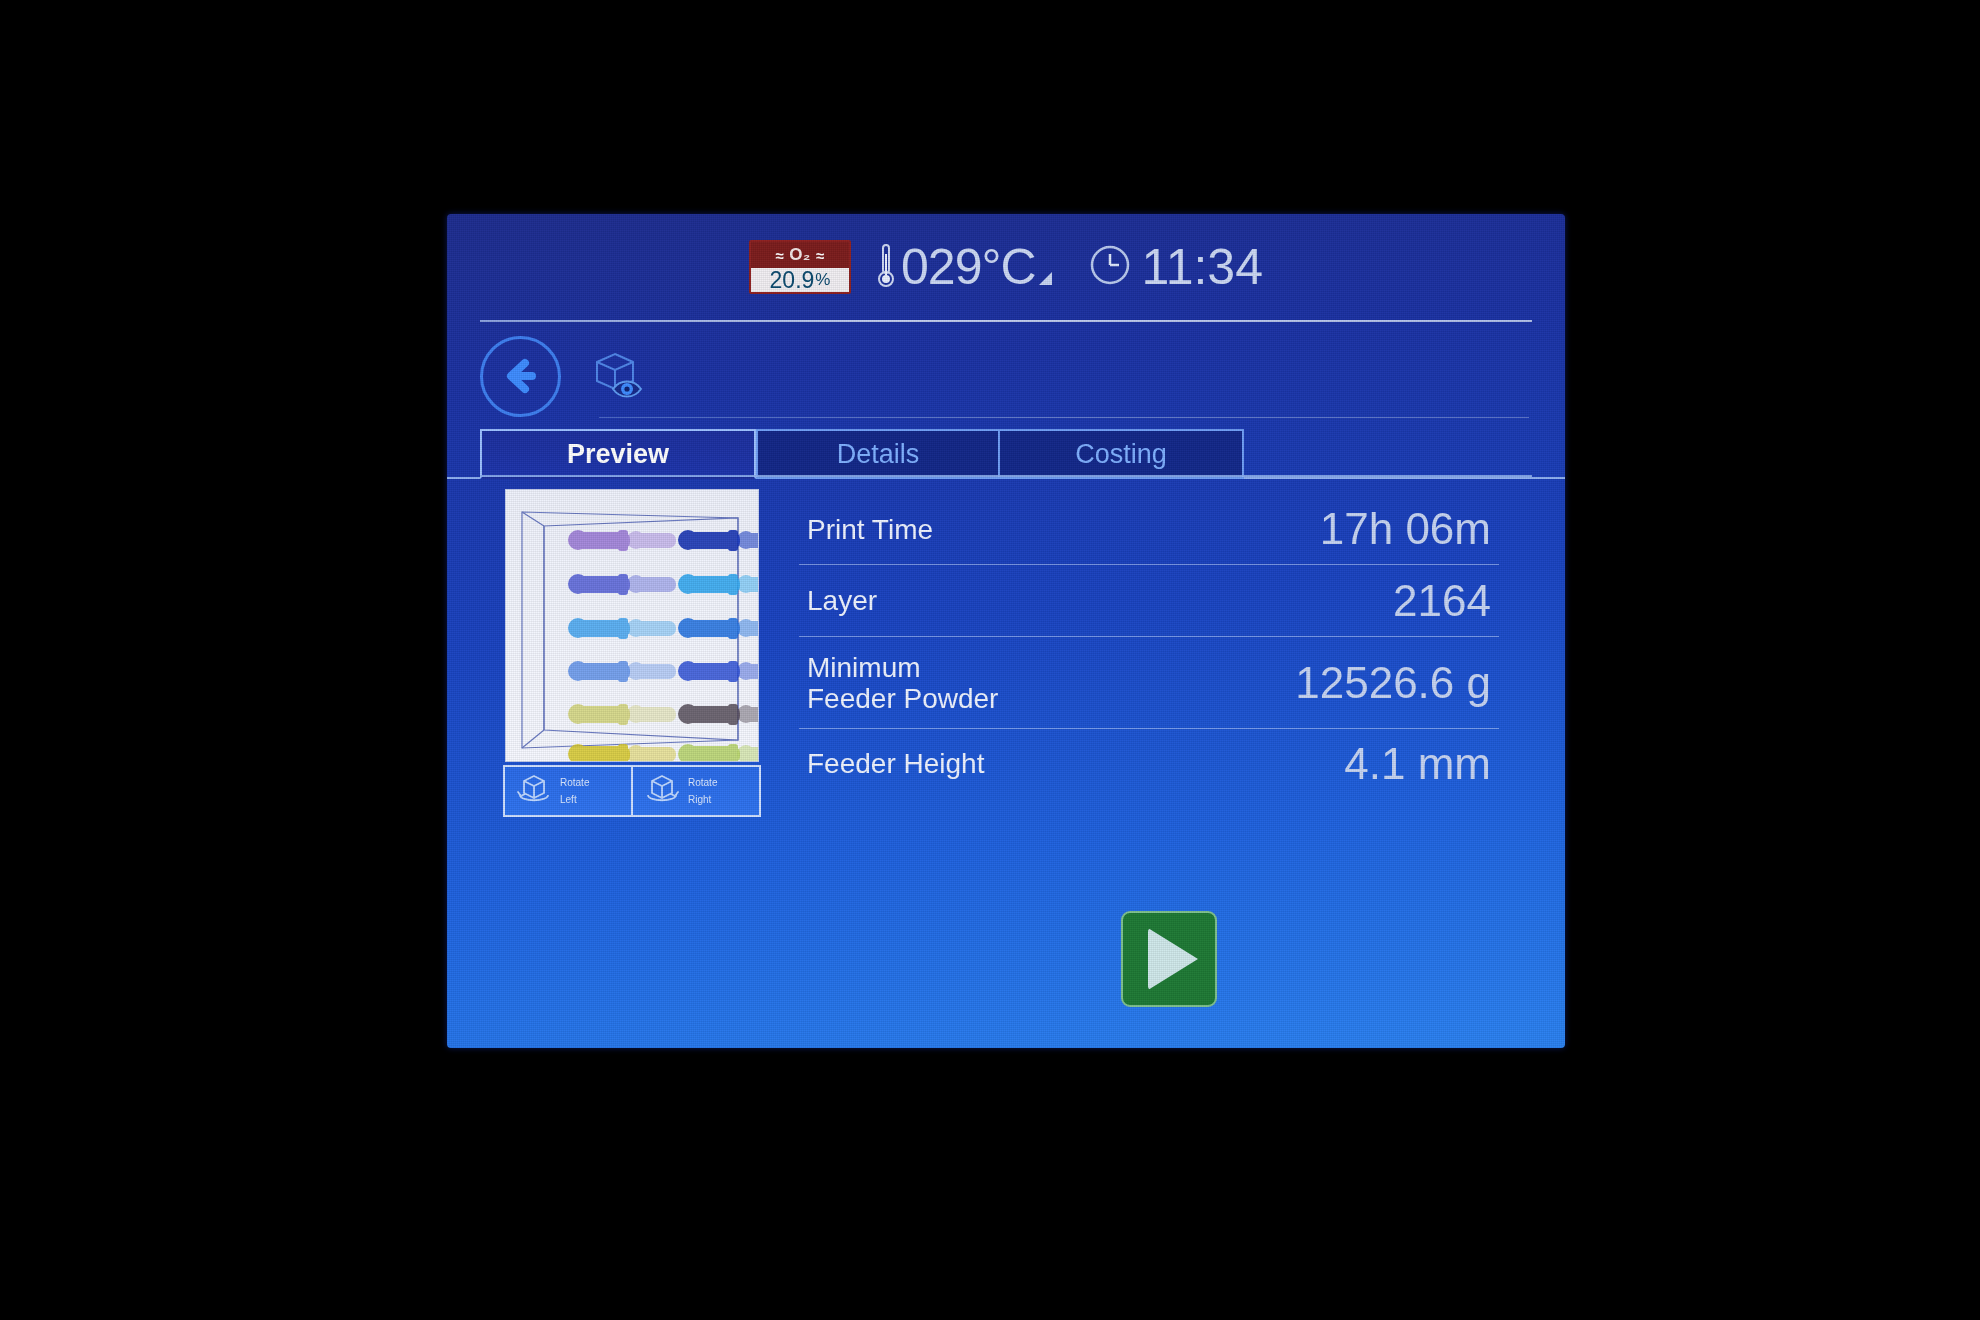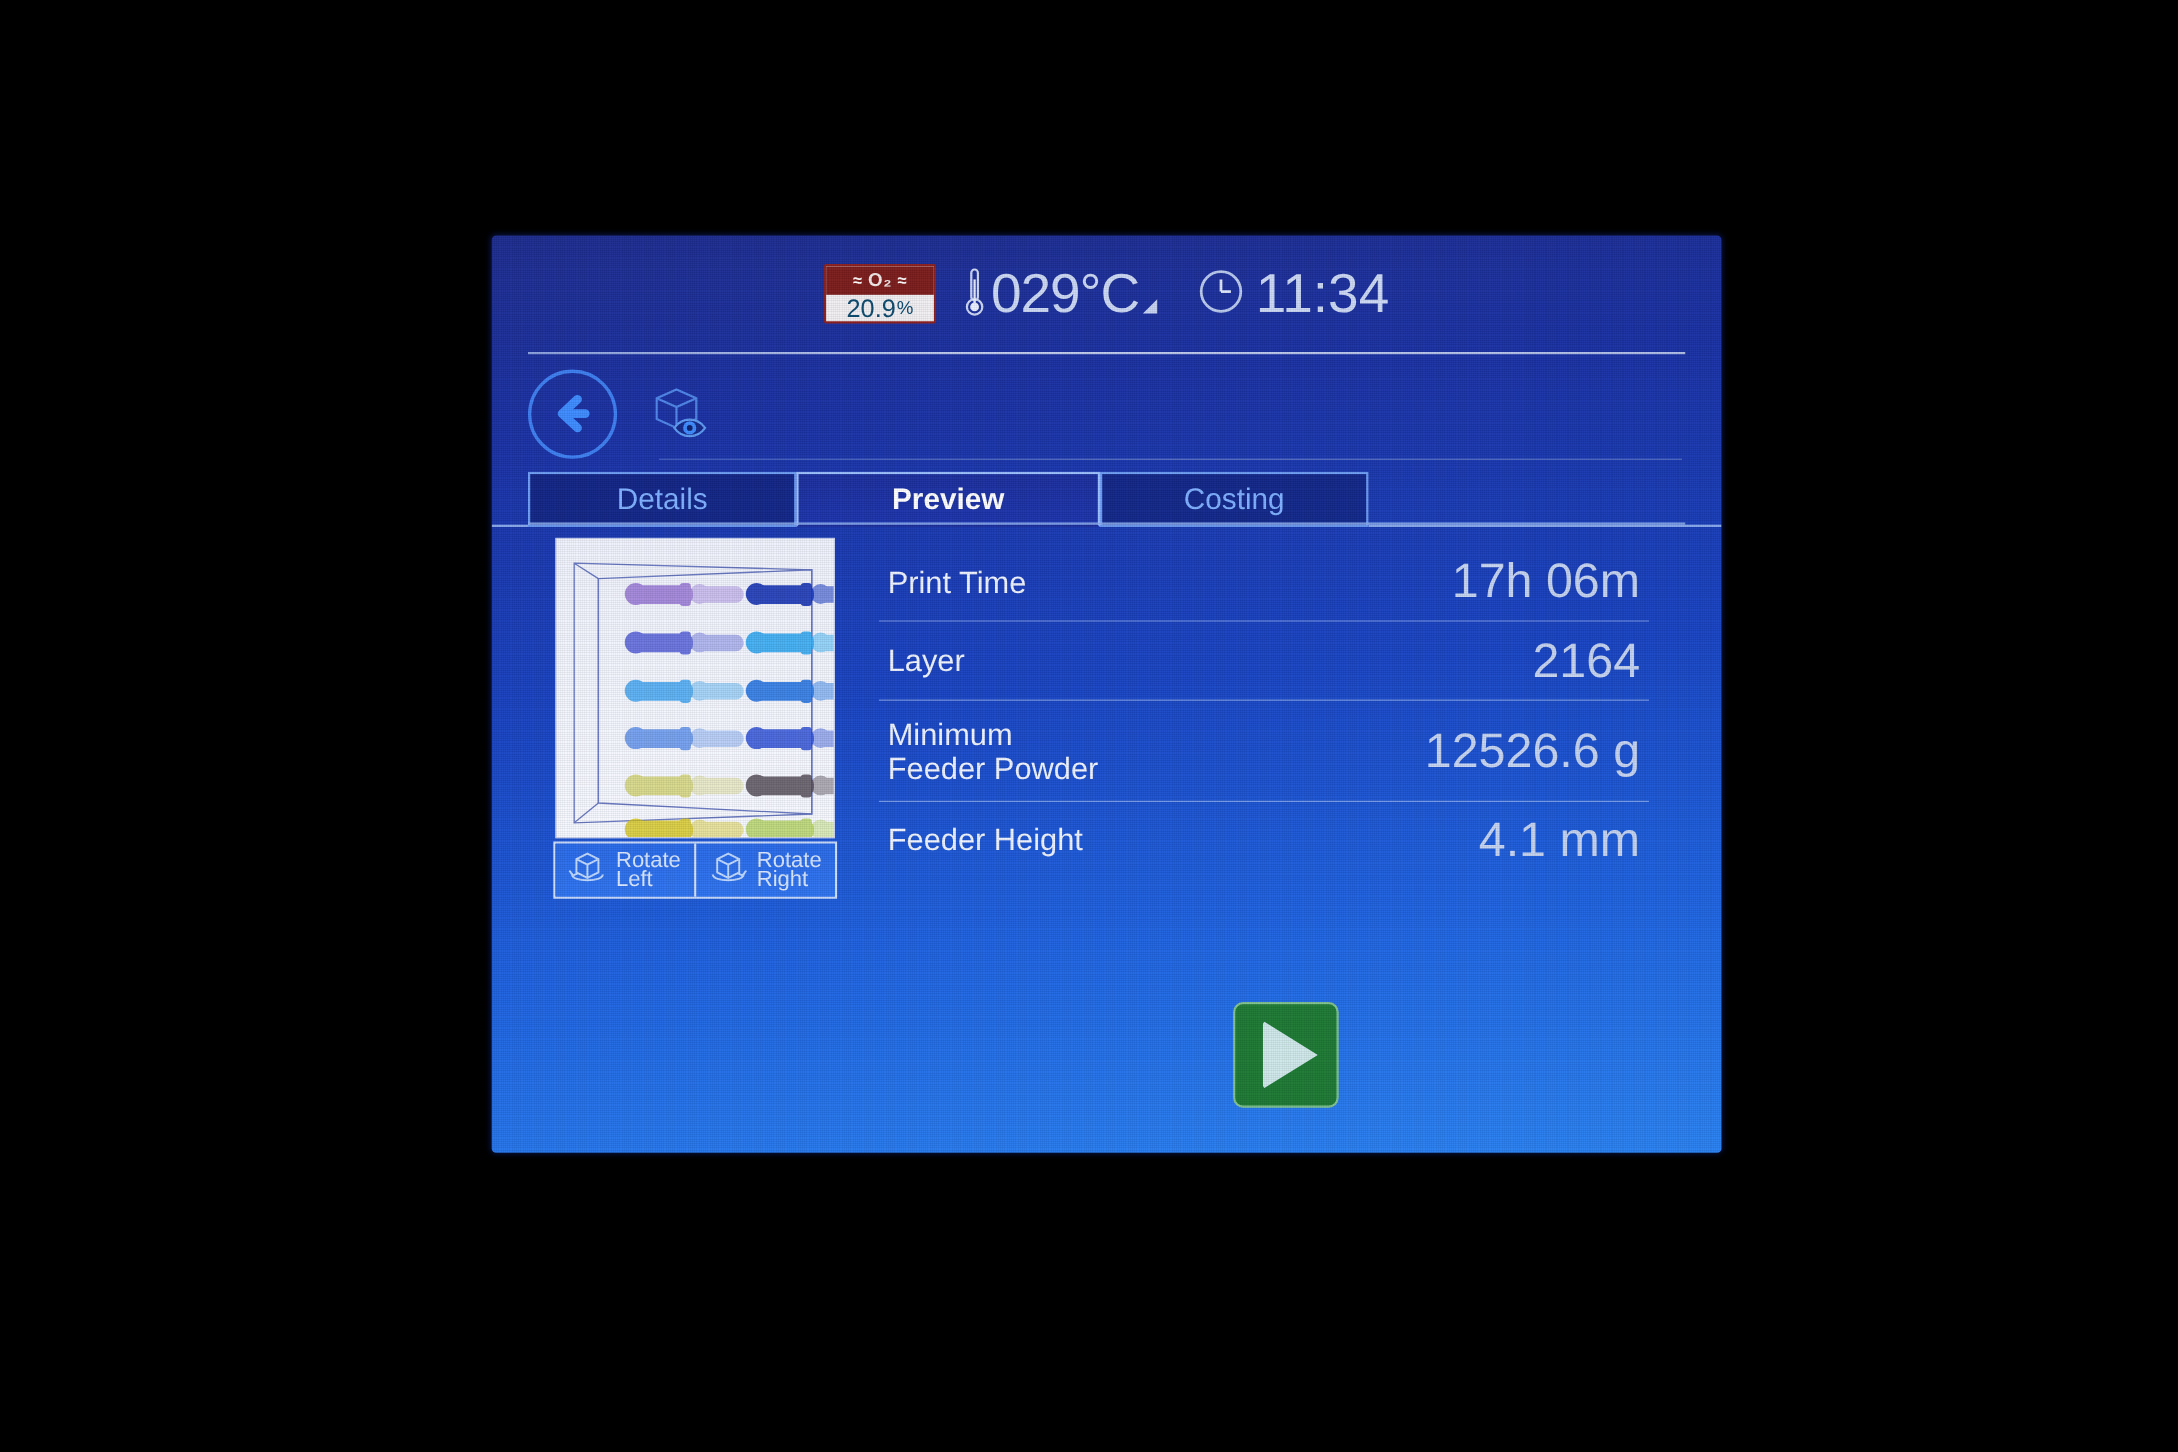--- a/index.html
+++ b/index.html
@@ -103,21 +103,21 @@
   #rotate-row{
     position:absolute;left:56px;top:551px;width:258px;height:52px;display:flex;
     border:2px solid #cfe0ff;box-sizing:border-box;
   }
   .rot-btn{
     flex:1;display:flex;align-items:center;justify-content:flex-start;gap:6px;
     background:linear-gradient(180deg,#2a6ae8,#2f74f0);
     cursor:pointer;box-sizing:border-box;padding-left:9px;
   }
   .rot-btn + .rot-btn{border-left:2px solid #cfe0ff;}
-  .rot-lbl{color:#d8e6ff;font-size:20px;line-height:17px;}
+  .rot-lbl{color:#d8e6ff;font-size:10px;line-height:17px;}
 
   
   #info{position:absolute;left:352px;top:280px;width:700px;}
   .info-row{
     display:flex;align-items:center;justify-content:space-between;
     padding:0 8px;box-sizing:border-box;
   }
   .info-row + .info-row{border-top:1px solid rgba(190,210,250,.55);}
   .info-key{color:#eef3ff;font-size:28px;line-height:31px;font-weight:400;}
   .info-val{color:#c6d4f2;font-size:44px;font-weight:300;white-space:nowrap;}
@@ -205,25 +205,25 @@
           <circle cx="38" cy="41" r="6" fill="#3e8cff"></circle>
           <circle cx="38" cy="41" r="2.6" fill="#0e2070"></circle>
         </svg>
       </div>
     </div>
 
     <div class="hrule soft" id="rule-title"></div>
 
     <div id="tabs">
       <div class="tabspacer"></div>
+      <div class="tab active">
+        <span>Preview</span>
+      </div>
       <div class="tab inactive">
         <span>Details</span>
-      </div>
-      <div class="tab active">
-        <span>Preview</span>
       </div>
       <div class="tab inactive">
         <span>Costing</span>
       </div>
       <div class="tabspacer grow"></div>
     </div>
     <div class="tabunderline"></div>
 
     <div id="viewport">
       <svg width="252" height="271" viewBox="0 0 252 271">

